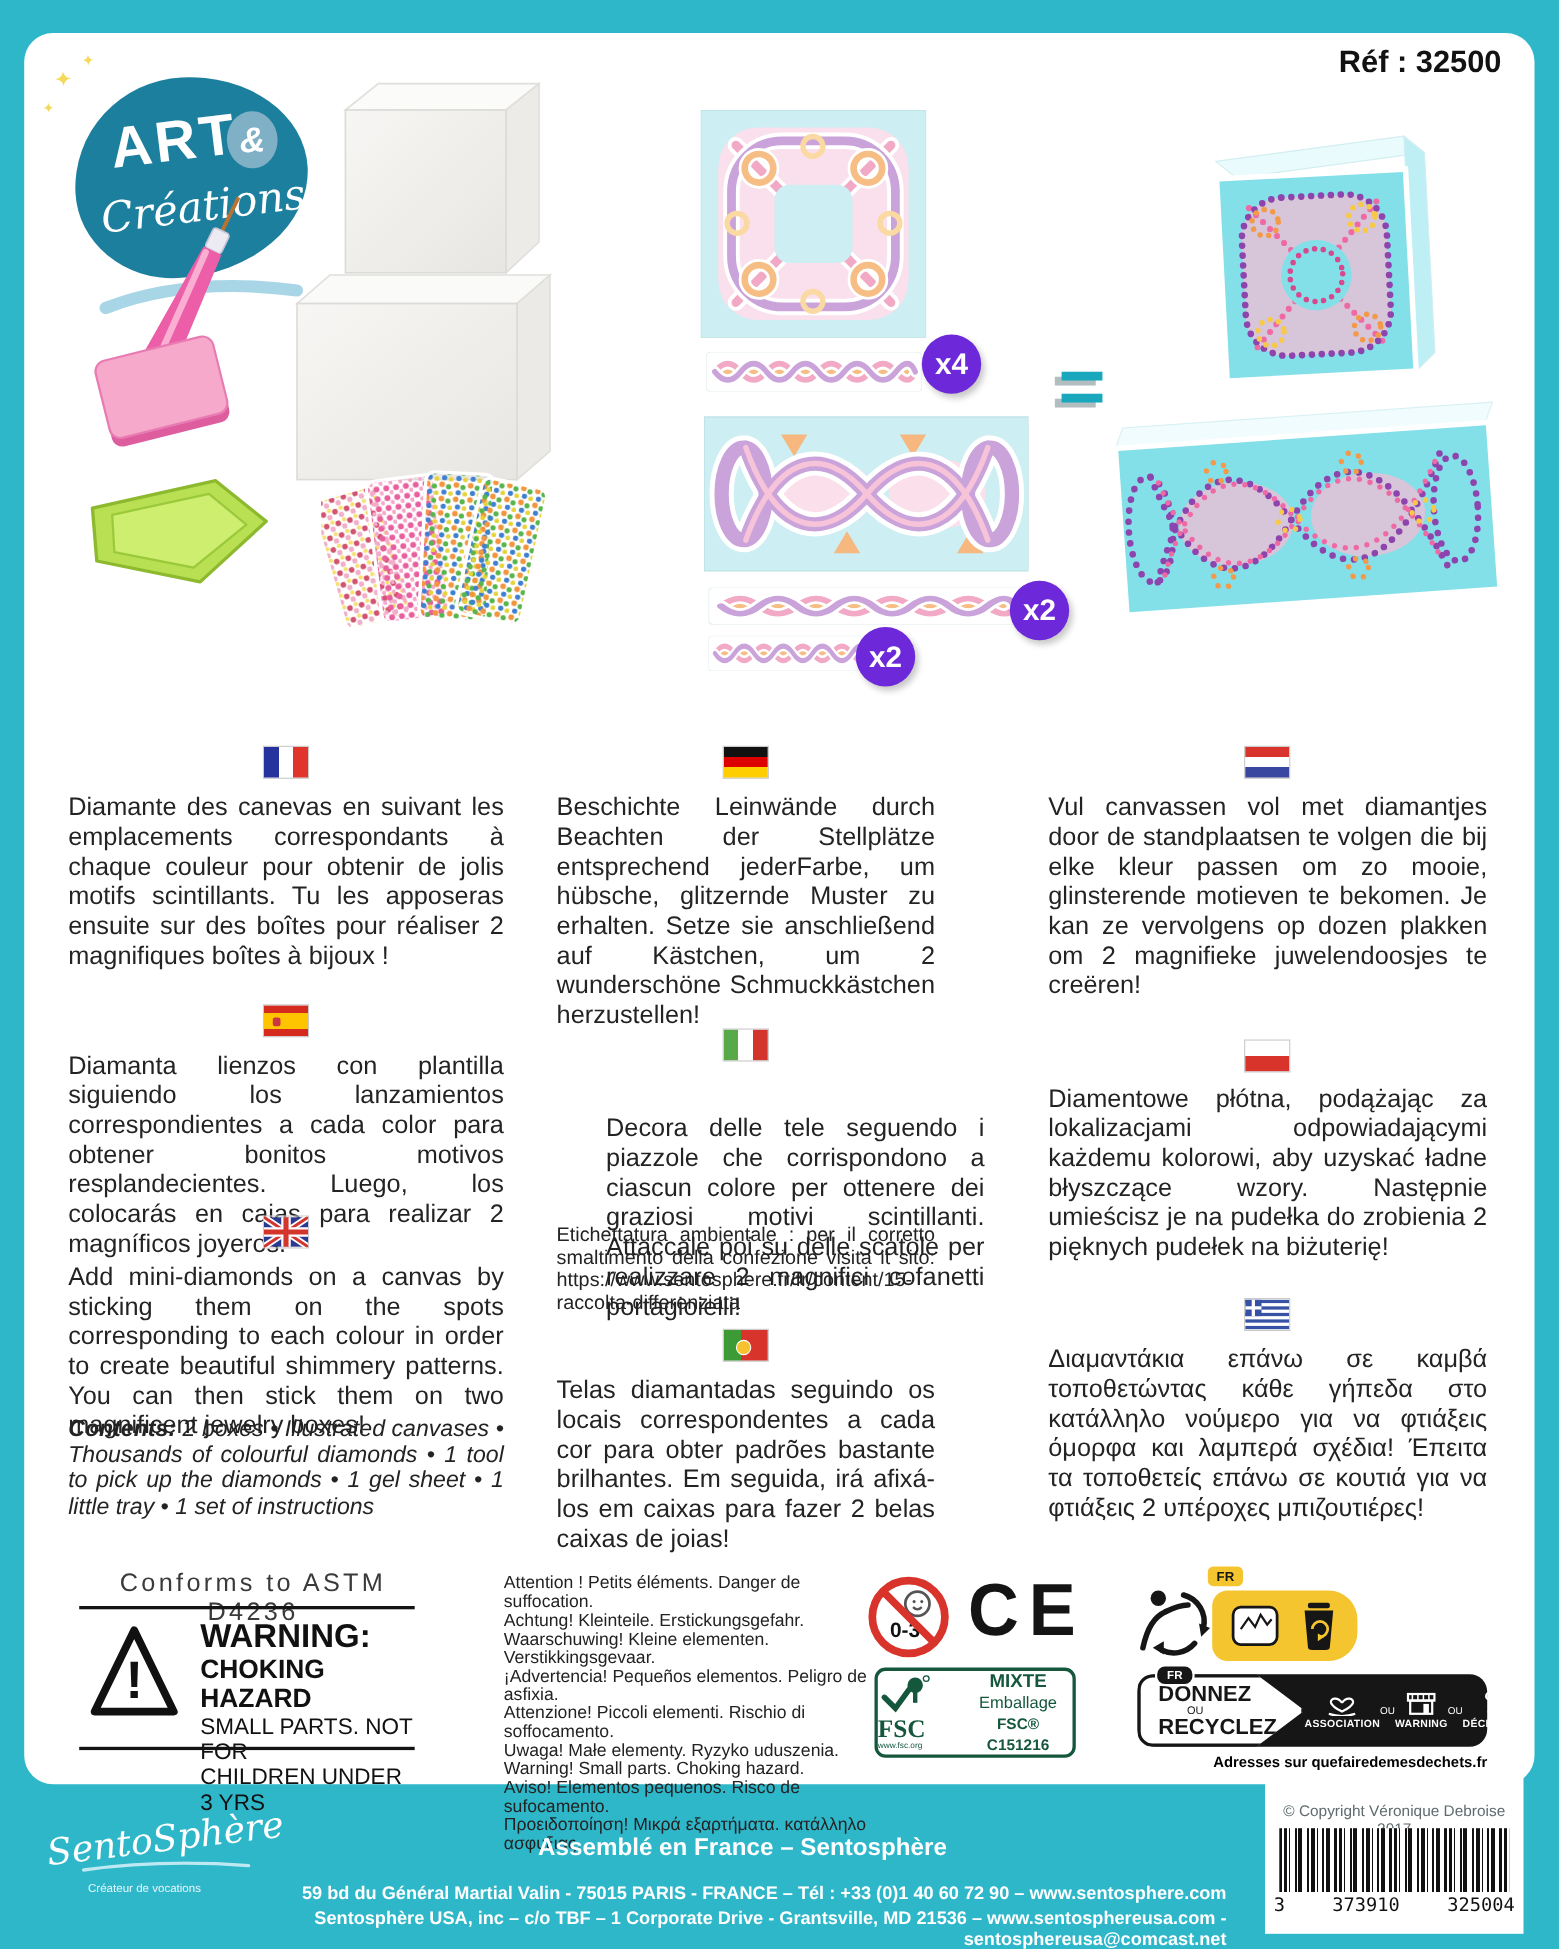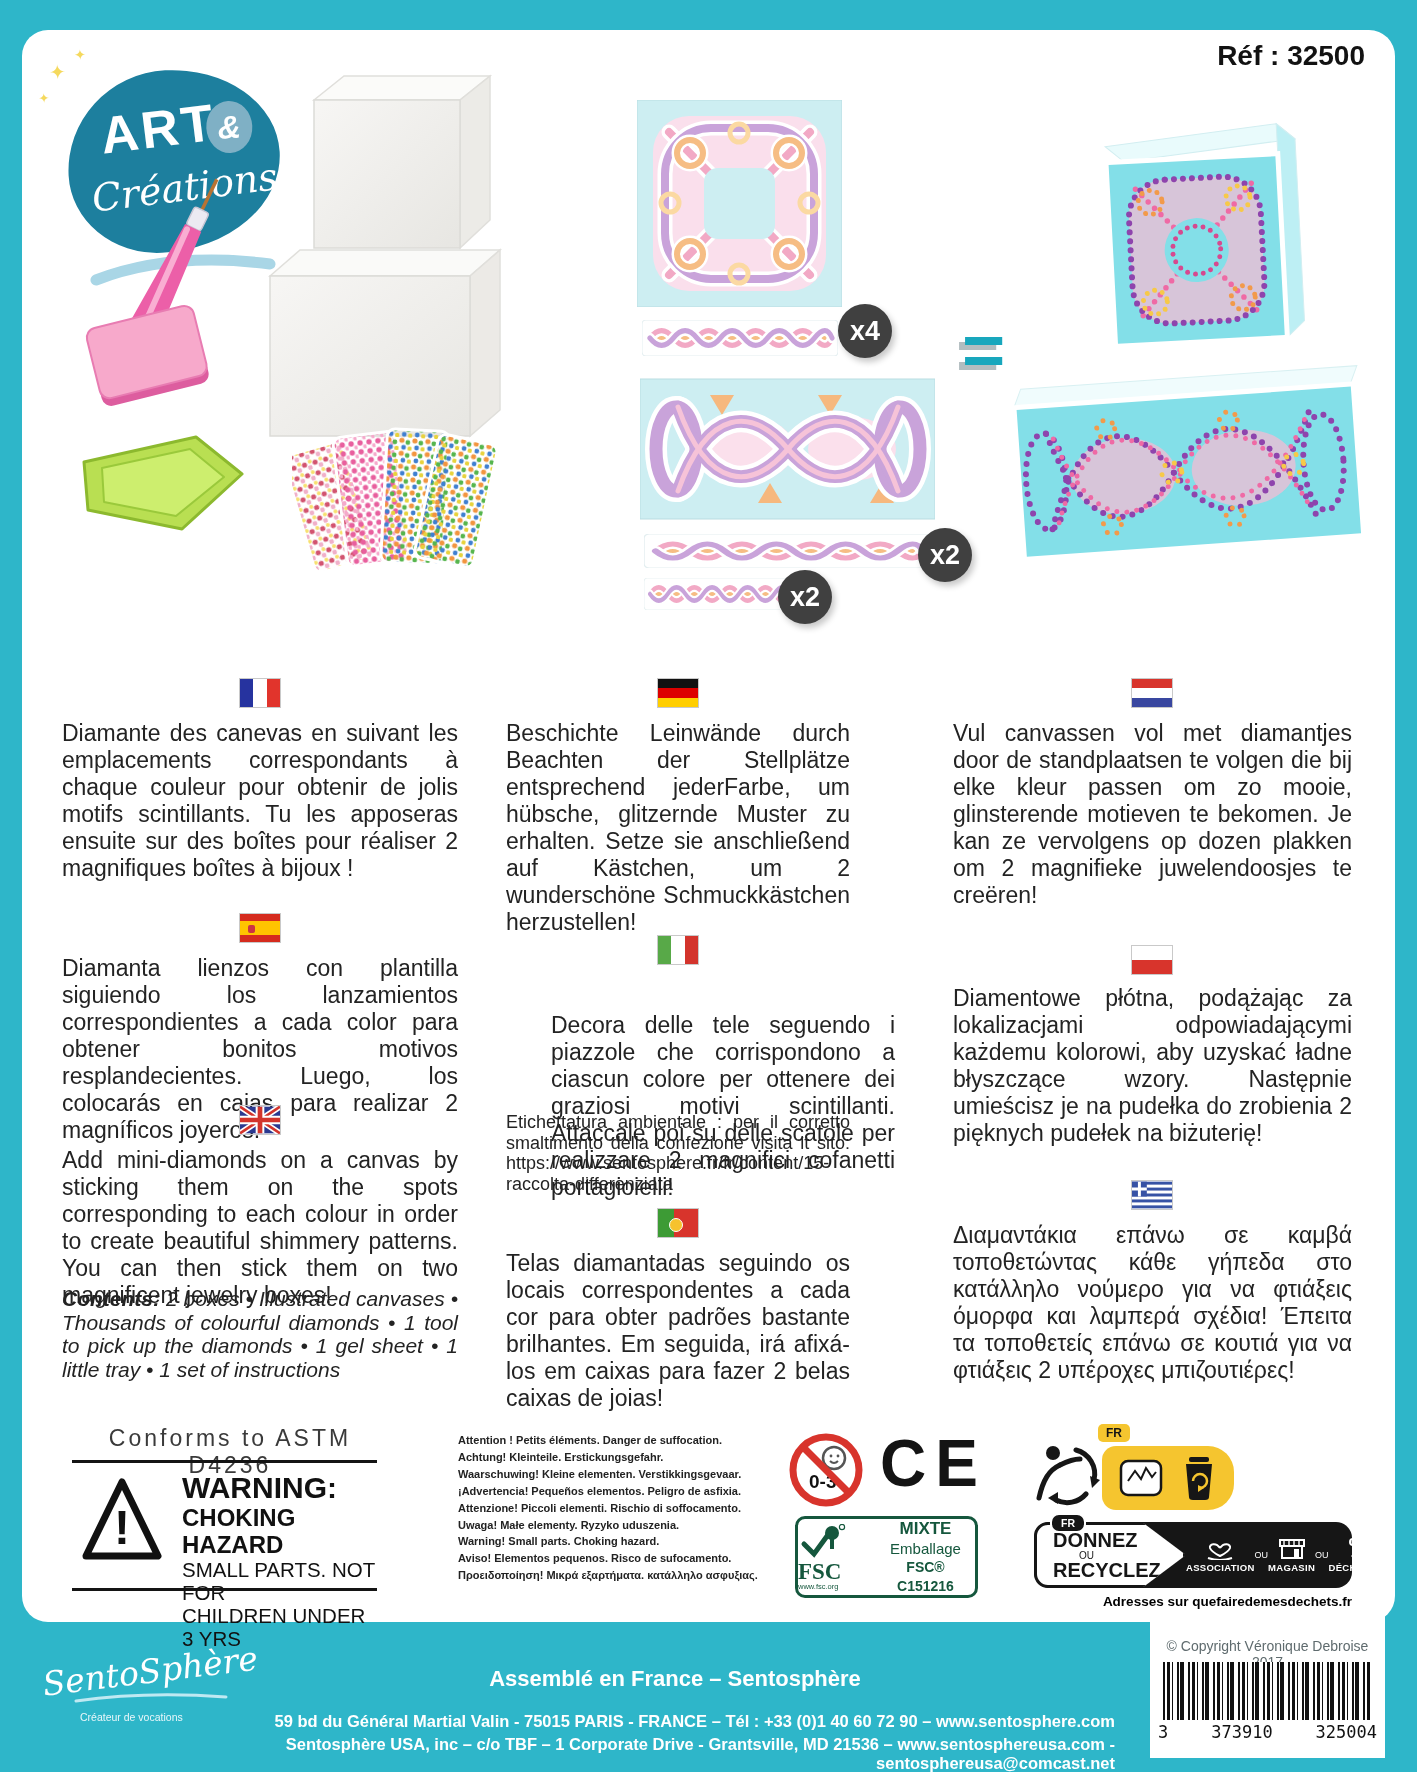--- a/index.html
+++ b/index.html
@@ -12,21 +12,21 @@
              border-radius:48% 52% 58% 42% / 55% 48% 52% 45%;transform:rotate(-3deg);}
   .logo-art{position:absolute;left:34px;top:28px;font-size:52px;font-weight:bold;color:#fff;letter-spacing:3px;transform:rotate(-4deg);}
   .amp-circle{position:absolute;right:26px;top:34px;width:46px;height:52px;border-radius:50%;
               background:#7fb0c5;display:flex;align-items:center;justify-content:center;
               color:#fff;font-size:32px;font-style:italic;font-weight:bold;}
   .logo-creations{position:absolute;left:22px;top:96px;font-size:38px;color:#fff;
                   font-family:"DejaVu Serif",serif;font-style:italic;transform:rotate(-4deg);}
   .sparkle{position:absolute;color:#f5d95d;}
   .ref{left:1130px;top:40px;width:235px;text-align:right;font-size:28px;font-weight:bold;color:#121212;}
   
-  .badge{width:54px;height:54px;border-radius:50%;background:#404040;color:#fff;font-size:27px;font-weight:bold;
+  .badge{width:54px;height:54px;border-radius:50%;background:#6d28d9;color:#fff;font-size:27px;font-weight:bold;
          display:flex;align-items:center;justify-content:center;box-shadow:3px 4px 6px rgba(0,0,0,.22);z-index:5;}
   .equals{font-size:74px;font-weight:bold;color:#18a7bd;text-shadow:-6px 5px 0 #b2bdc0;line-height:0.9;}
   
   .flag{width:42px;height:30px;border:1px solid #c9c9c9;box-sizing:border-box;position:absolute;}
   .flag-fr{background:linear-gradient(90deg,#26339f 33.4%,#fff 33.4% 66.7%,#e1342c 66.7%);}
   .flag-es{background:linear-gradient(180deg,#d52b1e 25%,#ffc400 25% 75%,#d52b1e 75%);}
   .flag-es i{position:absolute;left:8px;top:11px;width:7px;height:8px;background:#c34;border-radius:2px;}
   .flag-de{background:linear-gradient(180deg,#111 33.4%,#dd0000 33.4% 66.7%,#ffce00 66.7%);}
   .flag-it{background:linear-gradient(90deg,#58a948 33.4%,#fff 33.4% 66.7%,#d3342c 66.7%);}
   .flag-pt{background:linear-gradient(90deg,#3d9b35 40%,#d8342c 40%);}
@@ -37,21 +37,21 @@
   .para{font-size:23px;line-height:27px;text-align:justify;color:#232323;margin:0;}
   .eco{font-size:18px;line-height:20.5px;}
   .contents{font-size:21px;line-height:23.5px;font-style:italic;}
   .contents b{font-weight:bold;}
   
   .astm{font-size:23px;letter-spacing:3px;color:#3a3a3a;text-align:center;}
   .hrline{height:3px;background:#141414;}
   .warn-title{font-size:30px;font-weight:bold;line-height:32px;color:#111;}
   .warn-l2{font-size:24px;font-weight:bold;line-height:27px;color:#111;}
   .warn-l3{font-size:20.5px;line-height:23px;color:#111;}
-  .warnlist div{font-size:11px;line-height:16.9px;color:#222;font-weight:bold;}
+  .warnlist div{font-size:16px;line-height:16.9px;color:#222;}
   .ce{font-size:64px;font-weight:bold;color:#141414;letter-spacing:9px;transform:scaleY(1.05);}
   .fscbox{width:183px;height:82px;border:3px solid #15573d;border-radius:10px;background:#fff;display:flex;align-items:center;box-sizing:border-box;}
   .fsc-left{width:78px;text-align:left;}
   .fsc-acr{font-family:"Liberation Serif",serif;font-weight:bold;font-size:23px;color:#15573d;line-height:20px;}
   .fsc-url{font-size:7.5px;color:#15573d;}
   .fsc-right{flex:1;text-align:center;color:#15573d;}
   .fsc-grade{font-size:17px;font-weight:bold;line-height:20px;}
   .fsc-mat{font-size:15px;line-height:19px;}
   .fsc-lic{font-size:14px;font-weight:bold;line-height:19px;}
   
@@ -462,21 +462,21 @@
         <span>ASSOCIATION</span>
       </div>
       <div class="don-or">OU</div>
       <div class="don-opt">
         <svg width="30" height="22" viewBox="0 0 30 22">
           <rect x="3" y="2" width="24" height="6" fill="none" stroke="#fff" stroke-width="2"></rect>
           <path d="M7,2 v6 M12,2 v6 M17,2 v6 M22,2 v6" stroke="#fff" stroke-width="1.4"></path>
           <rect x="5" y="8" width="20" height="12" fill="none" stroke="#fff" stroke-width="2"></rect>
           <rect x="17" y="11" width="5" height="9" fill="#fff"></rect>
         </svg>
-        <span>MAGASIN</span>
+        <span>WARNING</span>
       </div>
       <div class="don-or">OU</div>
       <div class="don-opt">
         <svg width="28" height="22" viewBox="0 0 28 22">
           <line x1="5" y1="19" x2="21" y2="3" stroke="#fff" stroke-width="2.6"></line>
           <line x1="5" y1="3" x2="23" y2="19" stroke="#fff" stroke-width="2.6"></line>
           <rect x="17" y="1" width="8" height="5" fill="#fff" transform="rotate(-20 21 3)"></rect>
           <circle cx="6" cy="4" r="3" fill="none" stroke="#fff" stroke-width="2"></circle>
         </svg>
         <span>DÉCHÈTERIE</span>

